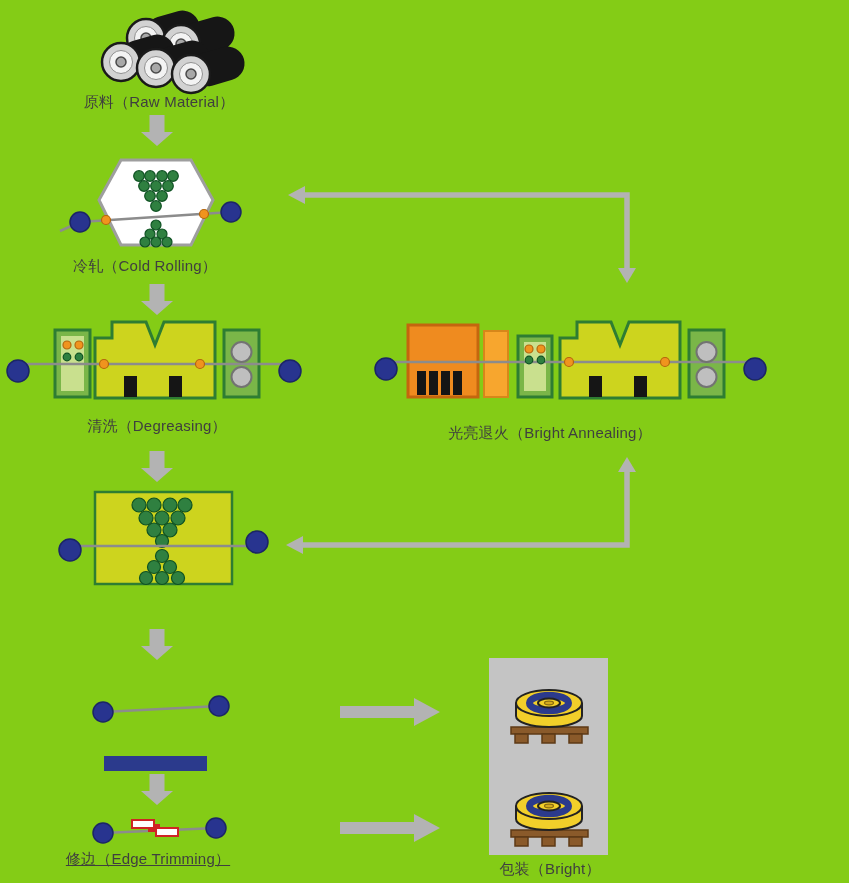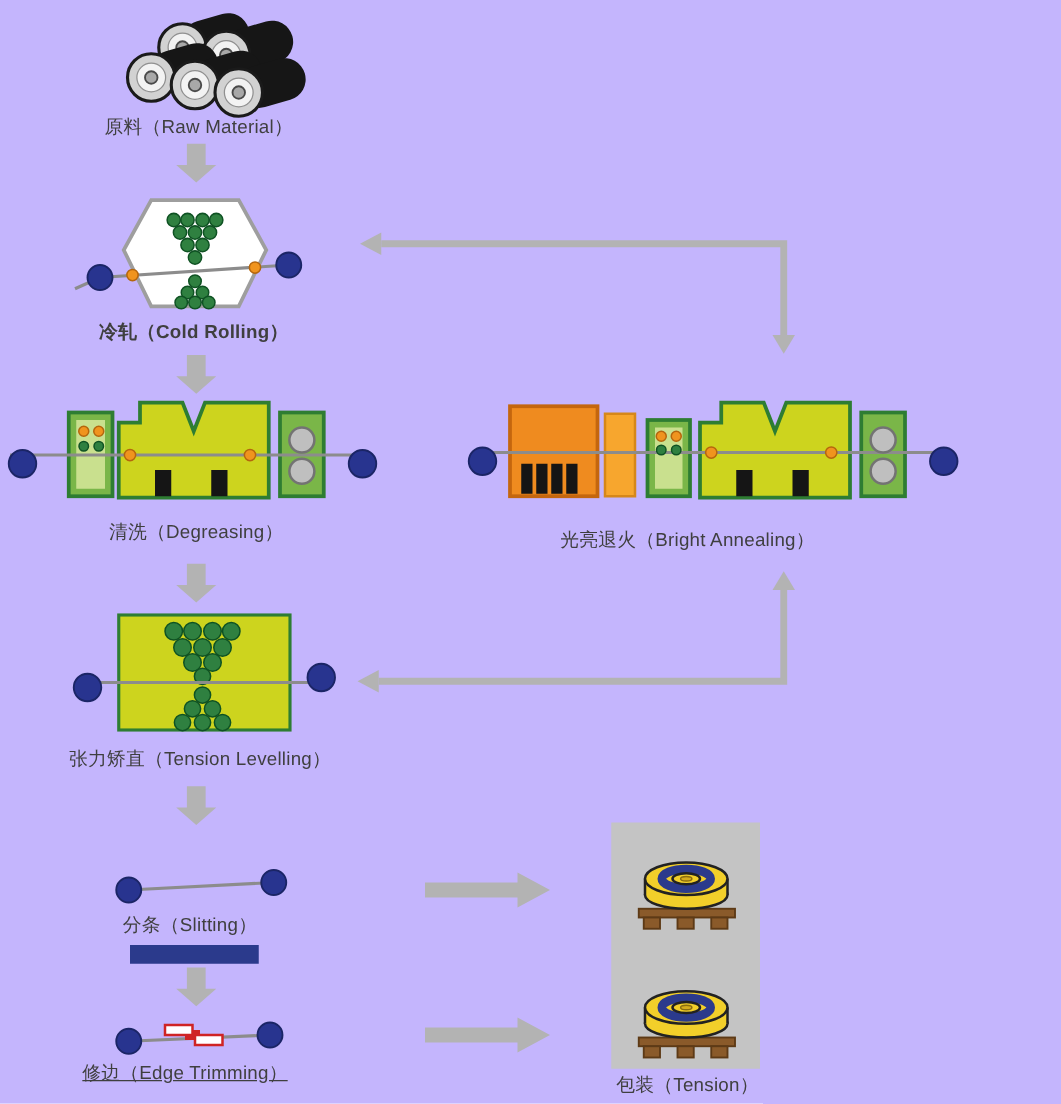--- a/index.html
+++ b/index.html
@@ -4,21 +4,21 @@
 <style>
   :root{
     --arrow-gray:#b3b3b3; --strip-gray:#8c8c8c; --roll-blue:#28348f;
     --machine-green:#2e7d32; --machine-yellow:#cdd41e; --tank-green:#7ab648;
     --tank-green-light:#c9e08e; --dot-orange:#f0941e; --orange-box:#ef8b1f;
     --orange-stripe:#f7a62e; --cluster-green:#2f8040; --panel-gray:#c4c4c4;
     --coil-yellow:#f2cf2a; --coil-blue:#2b3a8c; --pallet-brown:#8a5a2a;
     --slit-bar-blue:#2b3a8c; --red-accent:#cf2424; --label-color:#3f3f3f;
   }
   html,body{margin:0;padding:0;background:#fff;}
-  .canvas{position:relative;width:849px;height:883px;background:#c4b5fd;overflow:hidden;
+  .canvas{position:relative;width:849px;height:883px;background:#84cc16;overflow:hidden;
           font-family:"Liberation Sans","DejaVu Sans",sans-serif;}
   .canvas svg{position:absolute;left:0;top:0;}
   .node-label{position:absolute;text-align:center;font-size:15px;color:var(--label-color);
               letter-spacing:.2px;line-height:18px;}
   
   .arrow{fill:var(--arrow-gray);}
   .loop{stroke:var(--arrow-gray);stroke-width:5.5;fill:none;}
   .loop-head{fill:var(--arrow-gray);}
   .strip{stroke:var(--strip-gray);stroke-width:2.5;fill:none;}
   .blue-roll{fill:var(--roll-blue);stroke:#1b2566;stroke-width:1.5;}
@@ -246,20 +246,18 @@
     </g>
 
     <g>
       <rect class="panel" x="489" y="658" width="119" height="197"></rect>
       <use href="#coil-unit"></use>
       <use href="#coil-unit" transform="translate(0,103)"></use>
     </g>
   </svg>
 
   <div class="node-label" style="left:39px;top:93px;width:240px;">原料（Raw Material）</div>
-  <div class="node-label" style="left:35px;top:257px;width:240px;font-weight:bold;">冷轧（Cold Rolling）</div>
+  <div class="node-label" style="left:25px;top:257px;width:240px;">冷轧（Cold Rolling）</div>
   <div class="node-label" style="left:37px;top:417px;width:240px;text-align:center;">清洗（Degreasing）</div>
   <div class="node-label" style="left:410px;top:424px;width:280px;">光亮退火（Bright Annealing）</div>
-  <div class="node-label" style="left:20px;top:599px;width:280px;">张力矫直（Tension Levelling）</div>
-  <div class="node-label" style="left:32px;top:732px;width:240px;">分条（Slitting）</div>
   <div class="node-label" style="left:28px;top:850px;width:240px;text-decoration:underline;">修边（Edge Trimming）</div>
-  <div class="node-label" style="left:430px;top:860px;width:240px;">包装（Tension）</div>
+  <div class="node-label" style="left:430px;top:860px;width:240px;">包装（Bright）</div>
 </div>
 
 </body></html>

